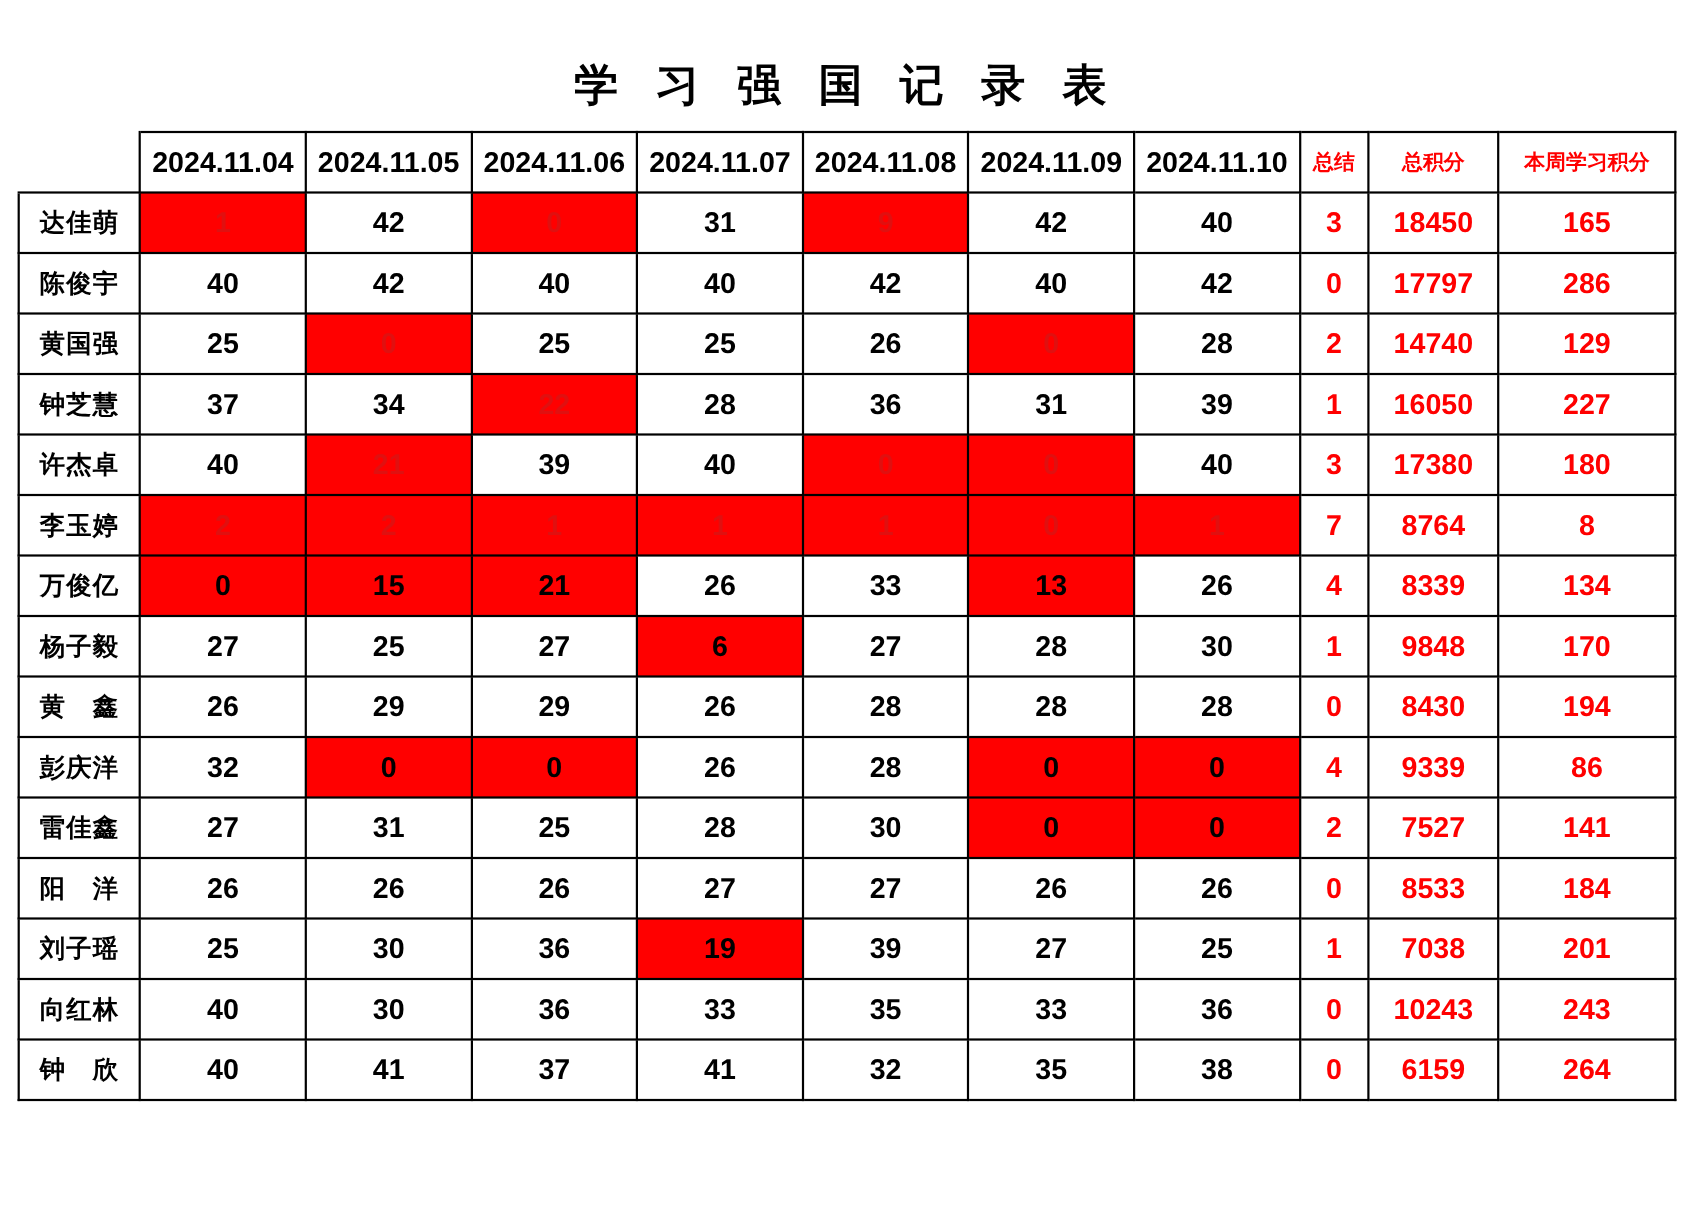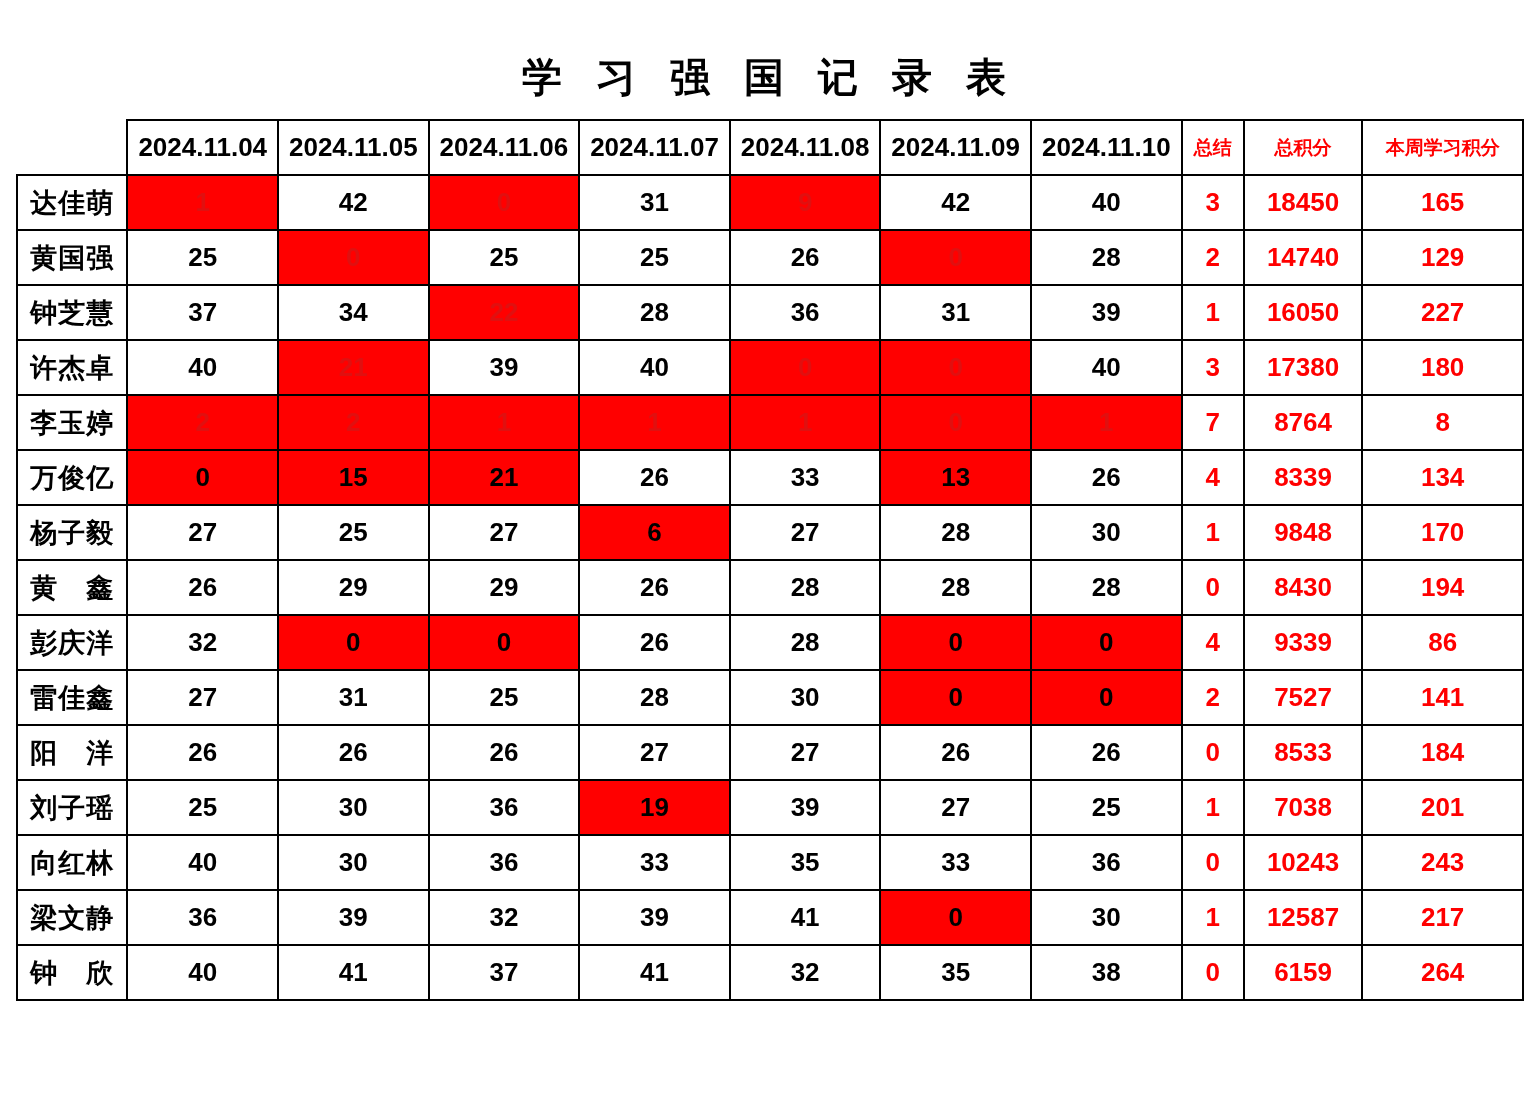--- a/index.html
+++ b/index.html
@@ -56,21 +56,21 @@
     border-left: none;
     border-top: none;
   }
   .col-name { width: 110px; }
   .col-day  { width: 150px; }
   .col-sum  { width: 62px; }
   .col-total{ width: 118px; }
   .col-week { width: 160px; }
 
   tbody td.name {
-    font-size: 27px;
+    font-size: 23px;
     font-weight: bold;
     letter-spacing: 1px;
     font-family: "Liberation Sans", sans-serif;
   }
   td.day {
     font-size: 27px;
     font-weight: normal;
   }
   td.day.bold { font-weight: bold; }
   td.red-cell {
@@ -132,20 +132,33 @@
           <td class="day red-cell dim">0</td>
           <td class="day">31</td>
           <td class="day red-cell dim">9</td>
           <td class="day">42</td>
           <td class="day">40</td>
           <td class="sum">3</td>
           <td class="total">18450</td>
           <td class="week">165</td>
         </tr>
         <tr>
+          <td class="name">陈俊宇</td>
+          <td class="day">40</td>
+          <td class="day">42</td>
+          <td class="day">40</td>
+          <td class="day">40</td>
+          <td class="day">42</td>
+          <td class="day">40</td>
+          <td class="day">42</td>
+          <td class="sum">0</td>
+          <td class="total">17797</td>
+          <td class="week">286</td>
+        </tr>
+        <tr>
           <td class="name">黄国强</td>
           <td class="day">25</td>
           <td class="day red-cell dim">0</td>
           <td class="day">25</td>
           <td class="day">25</td>
           <td class="day">26</td>
           <td class="day red-cell dim">0</td>
           <td class="day">28</td>
           <td class="sum">2</td>
           <td class="total">14740</td>
@@ -288,33 +301,20 @@
           <td class="day">36</td>
           <td class="day">33</td>
           <td class="day">35</td>
           <td class="day">33</td>
           <td class="day">36</td>
           <td class="sum">0</td>
           <td class="total">10243</td>
           <td class="week">243</td>
         </tr>
         <tr>
-          <td class="name">梁文静</td>
-          <td class="day">36</td>
-          <td class="day">39</td>
-          <td class="day">32</td>
-          <td class="day">39</td>
-          <td class="day">41</td>
-          <td class="day red-cell black bold">0</td>
-          <td class="day">30</td>
-          <td class="sum">1</td>
-          <td class="total">12587</td>
-          <td class="week">217</td>
-        </tr>
-        <tr>
           <td class="name">钟　欣</td>
           <td class="day">40</td>
           <td class="day">41</td>
           <td class="day">37</td>
           <td class="day">41</td>
           <td class="day">32</td>
           <td class="day">35</td>
           <td class="day">38</td>
           <td class="sum">0</td>
           <td class="total">6159</td>

